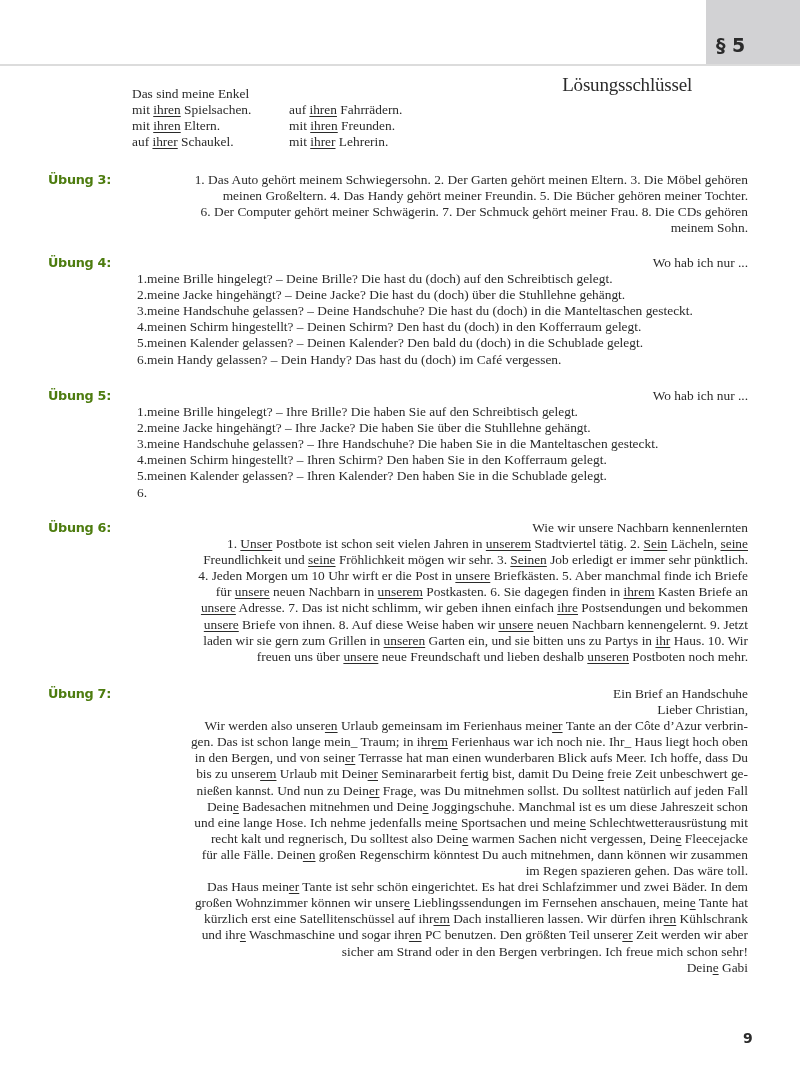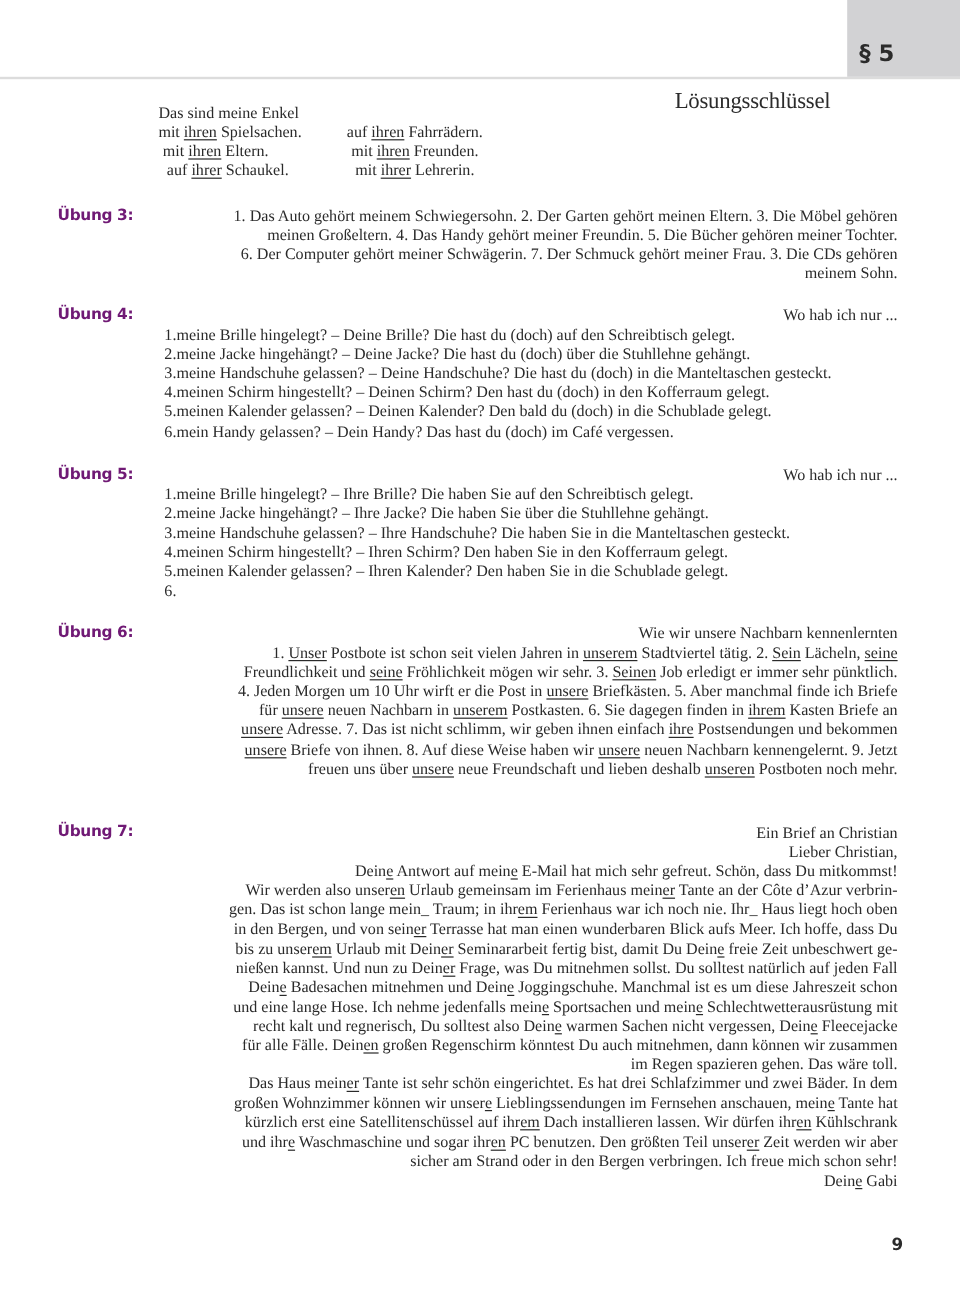--- a/index.html
+++ b/index.html
@@ -8,25 +8,25 @@
   .header-rule { position:absolute; left:0; top:64px; width:800px; height:2px; background:#dcdcdc; }
   .header-band { position:absolute; left:706px; top:0; width:94px; height:64px; background:#d2d2d4; }
   .header-title { position:absolute; right:108px; top:38px; font-family:Liberation Serif, serif;
                   font-size:19px; color:#2b2b2b; letter-spacing:-0.2px;margin-top:36px; }
   .header-section { position:absolute; left:716px; top:34px; font-family:"DejaVu Sans", sans-serif;
                     font-size:19px; font-weight:bold; color:#2b2b2b; }
   .content { position:absolute; left:0; top:86px; width:800px; }
   .line { font-size:13.4px; line-height:16.1px; white-space:nowrap; }
   .u { text-decoration:underline; text-underline-offset:2px; text-decoration-thickness:1px; }
   .intro { position:absolute; left:132px; top:0;font-family:Liberation Serif, serif; }
-  .intro .row { display:flex;justify-content:center; }
+  .intro .row { display:flex; }
   .intro .col1 { width:157px; }
   .block { position:absolute; left:0; width:800px; }
   .label { position:absolute; left:48px; top:0; font-family:"DejaVu Sans", sans-serif; font-size:12.8px;
-           font-weight:bold; color:#701a75; letter-spacing:-0.3px; }
+           font-weight:bold; color:#4d7c0f; letter-spacing:-0.3px; }
   .body { position:absolute; left:128px; top:0; width:620px;text-align:right; }
   .item { display:flex; }
   .item .num { width:19px; }
   .page-num { position:absolute; left:743px; top:1030px; font-family:"DejaVu Sans", sans-serif;
               font-size:14px; font-weight:bold; color:#2b2b2b; }
 </style>
 </head>
 <body>
 
 <div>
@@ -53,21 +53,21 @@
             <span class="col2">mit <span class="u">ihrer</span> Lehrerin.</span>
           </div>
         </div>
     </div>
 
     <div class="block" id="ex3" style="top:86px;">
       <div class="label">Übung 3:</div>
       <div class="body">
         <div class="line">1. Das Auto gehört meinem Schwiegersohn. 2. Der Garten gehört meinen Eltern. 3. Die Möbel gehören</div>
         <div class="line">meinen Großeltern. 4. Das Handy gehört meiner Freundin. 5. Die Bücher gehören meiner Tochter.</div>
-        <div class="line">6. Der Computer gehört meiner Schwägerin. 7. Der Schmuck gehört meiner Frau. 3. Die CDs gehören</div>
+        <div class="line">6. Der Computer gehört meiner Schwägerin. 7. Der Schmuck gehört meiner Frau. 8. Die CDs gehören</div>
         <div class="line">meinem Sohn.</div>
       </div>
     </div>
 
     <div class="block" id="ex4" style="top:169px;">
       <div class="label">Übung 4:</div>
       <div class="body">
         <div class="line">Wo hab ich nur ...</div>
         <div class="items">
             <div class="line item">
@@ -134,32 +134,32 @@
       <div class="label">Übung 6:</div>
       <div class="body">
         <div class="line">Wie wir unsere Nachbarn kennenlernten</div>
         <div class="seglines">
             <div class="line">1. <span class="u">Unser</span> Postbote ist schon seit vielen Jahren in <span class="u">unserem</span> Stadtviertel tätig. 2. <span class="u">Sein</span> Lächeln, <span class="u">seine</span></div>
             <div class="line">Freundlichkeit und <span class="u">seine</span> Fröhlichkeit mögen wir sehr. 3. <span class="u">Seinen</span> Job erledigt er immer sehr pünktlich.</div>
             <div class="line">4. Jeden Morgen um 10 Uhr wirft er die Post in <span class="u">unsere</span> Briefkästen. 5. Aber manchmal finde ich Briefe</div>
             <div class="line">für <span class="u">unsere</span> neuen Nachbarn in <span class="u">unserem</span> Postkasten. 6. Sie dagegen finden in <span class="u">ihrem</span> Kasten Briefe an</div>
             <div class="line"><span class="u">unsere</span> Adresse. 7. Das ist nicht schlimm, wir geben ihnen einfach <span class="u">ihre</span> Postsendungen und bekommen</div>
             <div class="line"><span class="u">unsere</span> Briefe von ihnen. 8. Auf diese Weise haben wir <span class="u">unsere</span> neuen Nachbarn kennengelernt. 9. Jetzt</div>
+            <div class="line">laden wir sie gern zum Grillen in <span class="u">unseren</span> Garten ein, und sie bitten uns zu Partys in <span class="u">ihr</span> Haus. 10. Wir</div>
             <div class="line">freuen uns über <span class="u">unsere</span> neue Freundschaft und lieben deshalb <span class="u">unseren</span> Postboten noch mehr.</div>
           </div>
       </div>
     </div>
 
     <div class="block" id="ex7" style="top:600px;">
       <div class="label">Übung 7:</div>
       <div class="body">
-        <div class="line">Ein Brief an Christian</div>
+        <div class="line">Ein Brief an Handschuhe</div>
         <div class="seglines">
             <div class="line">Lieber Christian,</div>
-            <div class="line">Dein<span class="u">e</span> Antwort auf mein<span class="u">e</span> E-Mail hat mich sehr gefreut. Schön, dass Du mitkommst!</div>
             <div class="line">Wir werden also unser<span class="u">en</span> Urlaub gemeinsam im Ferienhaus mein<span class="u">er</span> Tante an der Côte d’Azur verbrin-</div>
             <div class="line">gen. Das ist schon lange mein_ Traum; in ihr<span class="u">em</span> Ferienhaus war ich noch nie. Ihr_ Haus liegt hoch oben</div>
             <div class="line">in den Bergen, und von sein<span class="u">er</span> Terrasse hat man einen wunderbaren Blick aufs Meer. Ich hoffe, dass Du</div>
             <div class="line">bis zu unser<span class="u">em</span> Urlaub mit Dein<span class="u">er</span> Seminararbeit fertig bist, damit Du Dein<span class="u">e</span> freie Zeit unbeschwert ge-</div>
             <div class="line">nießen kannst. Und nun zu Dein<span class="u">er</span> Frage, was Du mitnehmen sollst. Du solltest natürlich auf jeden Fall</div>
             <div class="line">Dein<span class="u">e</span> Badesachen mitnehmen und Dein<span class="u">e</span> Joggingschuhe. Manchmal ist es um diese Jahreszeit schon</div>
             <div class="line">und eine lange Hose. Ich nehme jedenfalls mein<span class="u">e</span> Sportsachen und mein<span class="u">e</span> Schlechtwetterausrüstung mit</div>
             <div class="line">recht kalt und regnerisch, Du solltest also Dein<span class="u">e</span> warmen Sachen nicht vergessen, Dein<span class="u">e</span> Fleecejacke</div>
             <div class="line">für alle Fälle. Dein<span class="u">en</span> großen Regenschirm könntest Du auch mitnehmen, dann können wir zusammen</div>
             <div class="line">im Regen spazieren gehen. Das wäre toll.</div>

